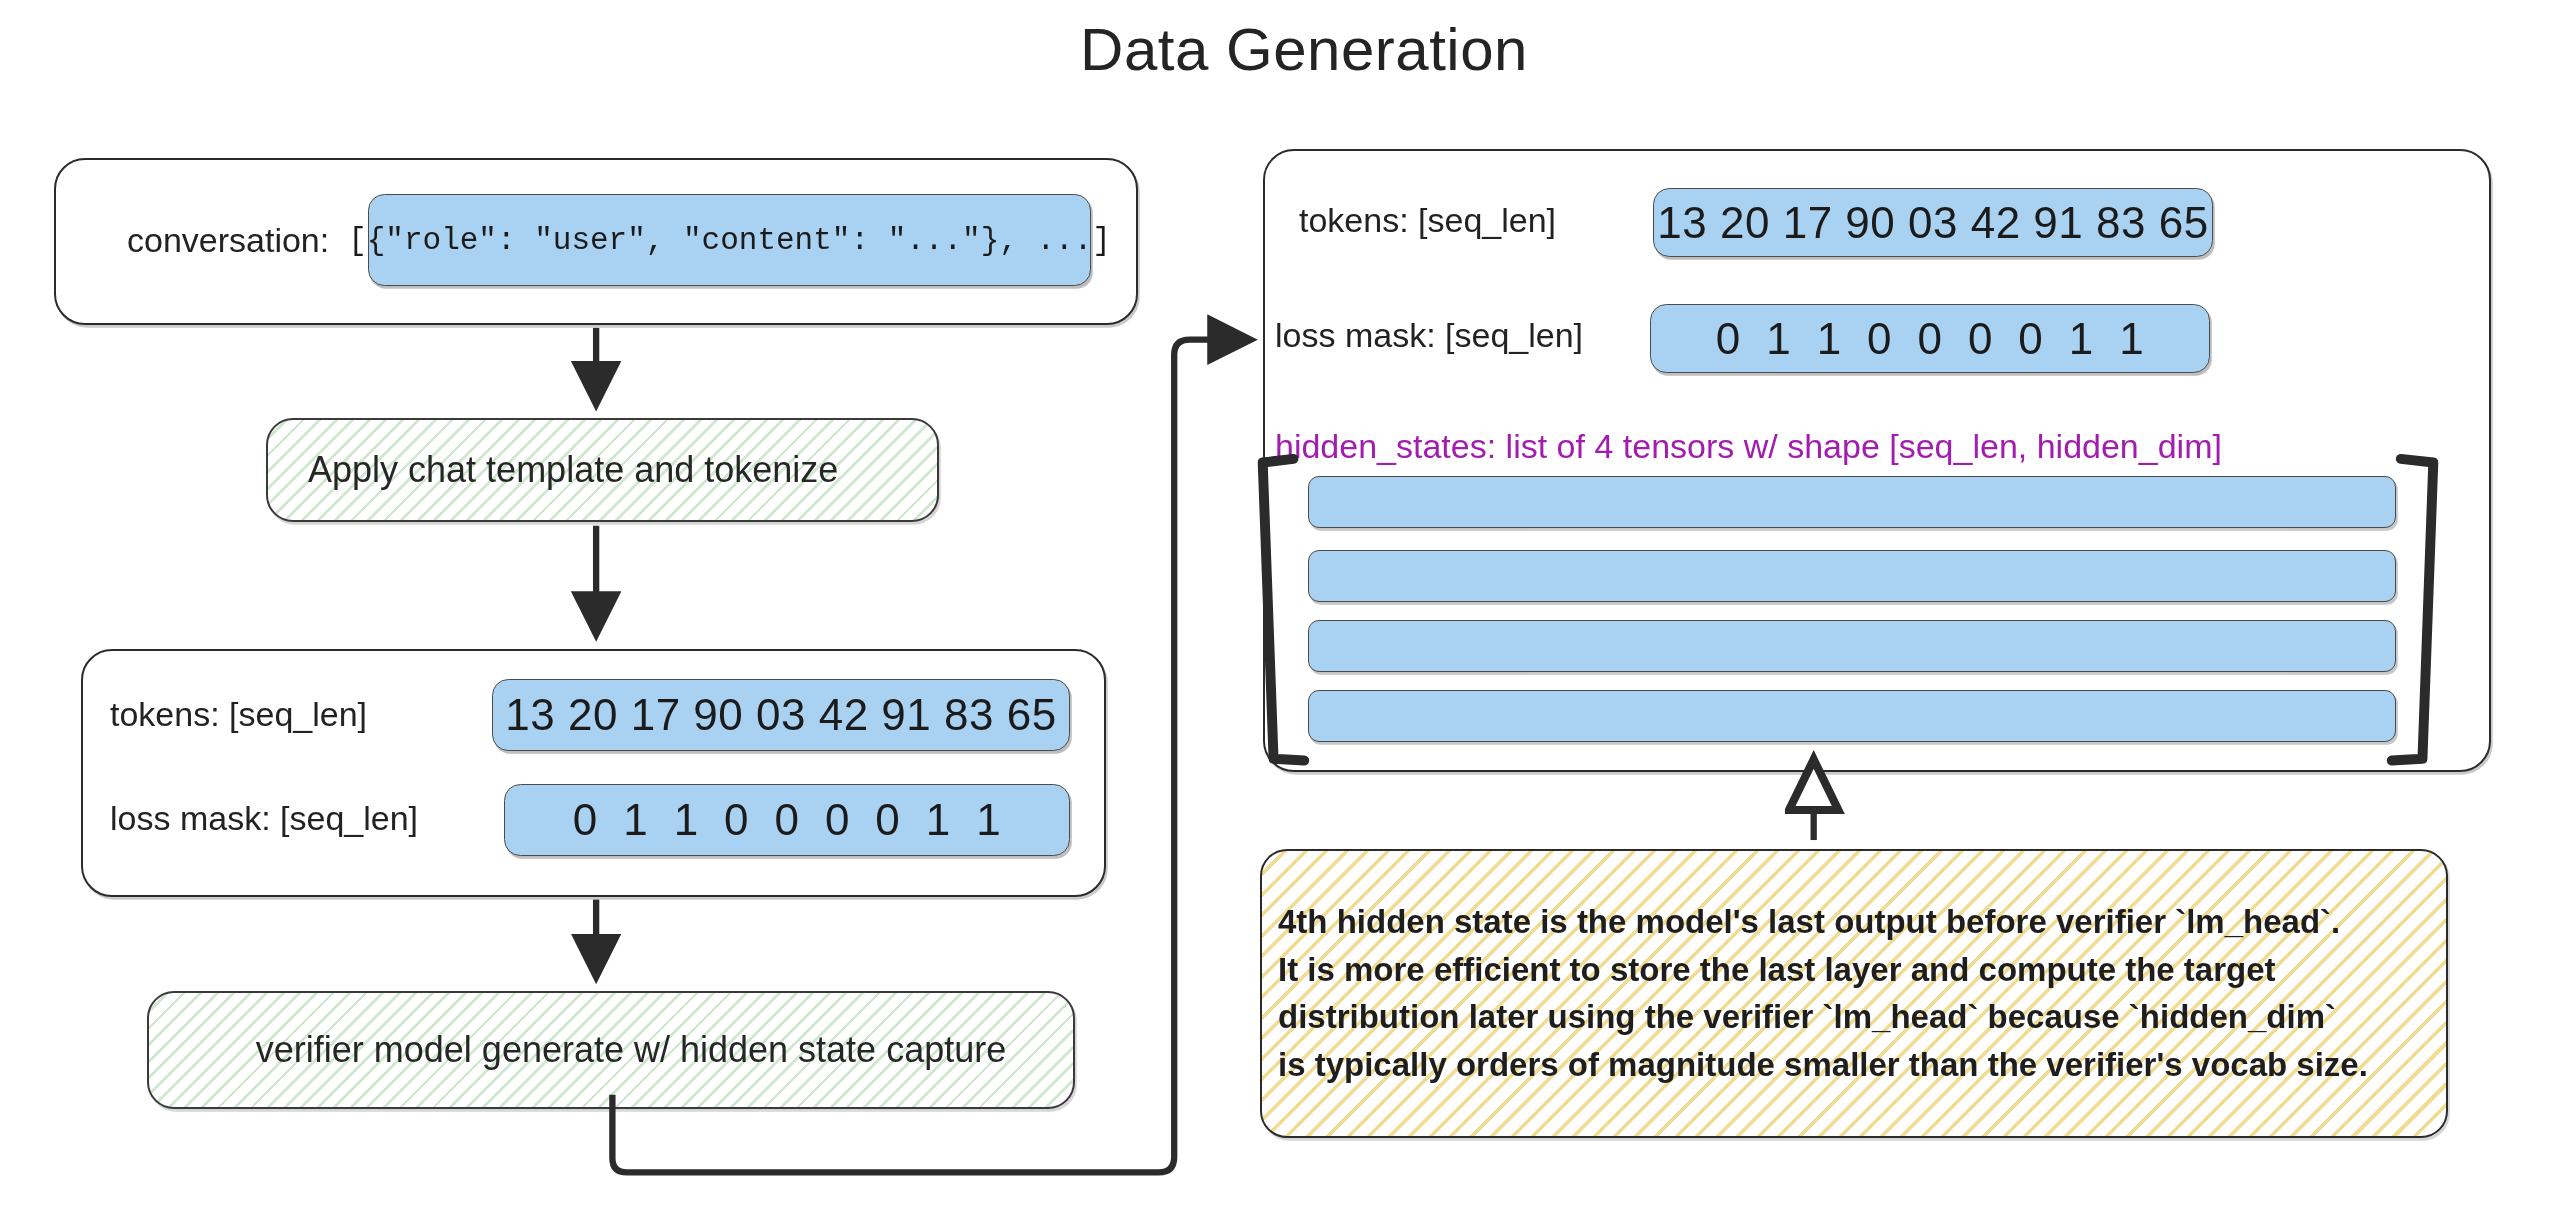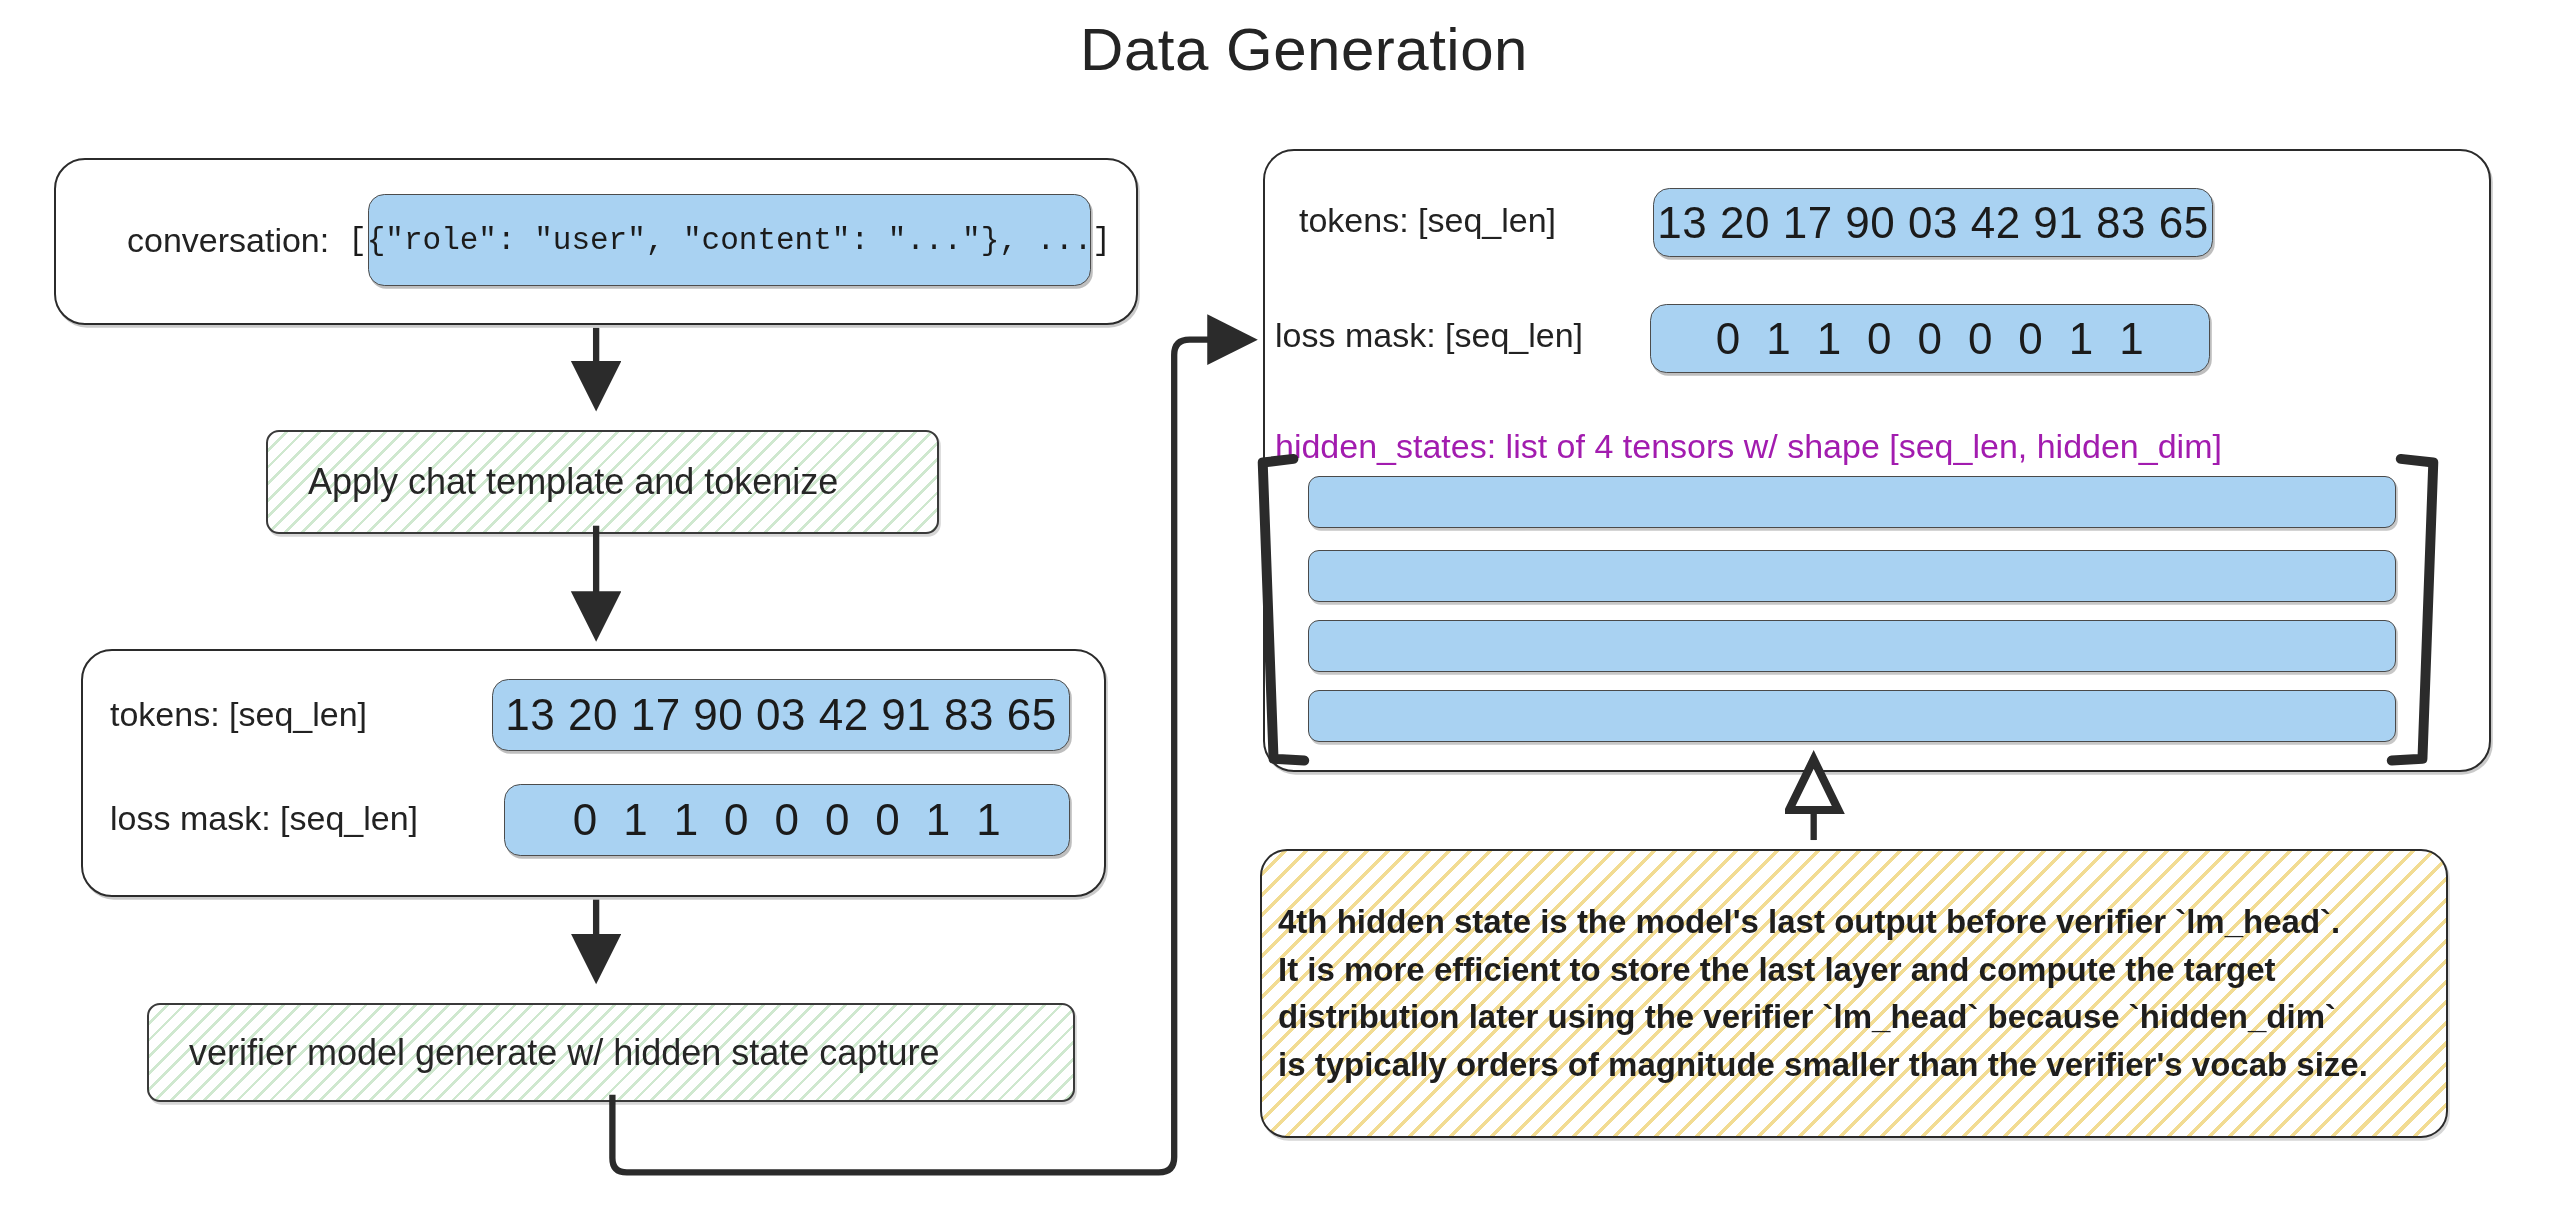--- a/index.html
+++ b/index.html
@@ -21,29 +21,28 @@
   .panel{
     position:absolute;background:#ffffff;
     border:2.7px solid #2b2b2b;border-radius:31px;
     box-shadow:1.8px 2.7px 0 rgba(80,80,80,.30);
     box-sizing:border-box;
   }
 
   
   .hatch-green{
     position:absolute;box-sizing:border-box;
-    border:2.7px solid #3a3a3a;border-radius:13px;
+    border:2.7px solid #3a3a3a;border-radius:27px;
     background-color:#ffffff;
     background-image:repeating-linear-gradient(
         135deg,
         #cfe8cf 0px,#cfe8cf 2.7px,
         #ffffff 2.7px,#ffffff 11.7px);
     display:flex;align-items:center;
     box-shadow:1.8px 2.7px 0 rgba(90,90,90,.25);
-    margin-top:12px;
   }
   .hatch-yellow{
     position:absolute;box-sizing:border-box;
     border:2.7px solid #2b2b2b;border-radius:27px;
     background-color:#ffffff;
     background-image:repeating-linear-gradient(
         135deg,
         #f2dc93 0px,#f2dc93 3.6px,
         #ffffff 3.6px,#ffffff 14.5px);
     box-shadow:1.8px 2.7px 0 rgba(90,90,90,.25);
@@ -111,21 +110,21 @@
   </div>
   <div class="field-label" style="left:110px;top:695px;">tokens: [seq_len]</div>
   <div class="chip" style="left:492px;top:679px;width:578px;height:72px;">
     <span class="nums">13 20 17 90 03 42 91 83 65</span>
   </div>
   <div class="field-label" style="left:110px;top:799px;">loss mask: [seq_len]</div>
   <div class="chip" style="left:504px;top:784px;width:566px;height:72px;">
     <span class="nums">0  1  1  0  0  0  0  1  1</span>
   </div>
 
-  <div class="hatch-green" style="left:147px;top:991px;width:928px;height:99px;">
+  <div class="hatch-green" style="left:147px;top:991px;width:928px;height:118px;justify-content:center;">
     <span class="proc-label">verifier model generate w/ hidden state capture</span>
   </div>
 
   <div class="panel" style="left:1263px;top:149px;width:1228px;height:623px;">
   </div>
 
   <div class="field-label" style="left:1299px;top:201px;">tokens: [seq_len]</div>
   <div class="chip" style="left:1653px;top:188px;width:560px;height:69px;">
     <span class="nums">13 20 17 90 03 42 91 83 65</span>
   </div>

